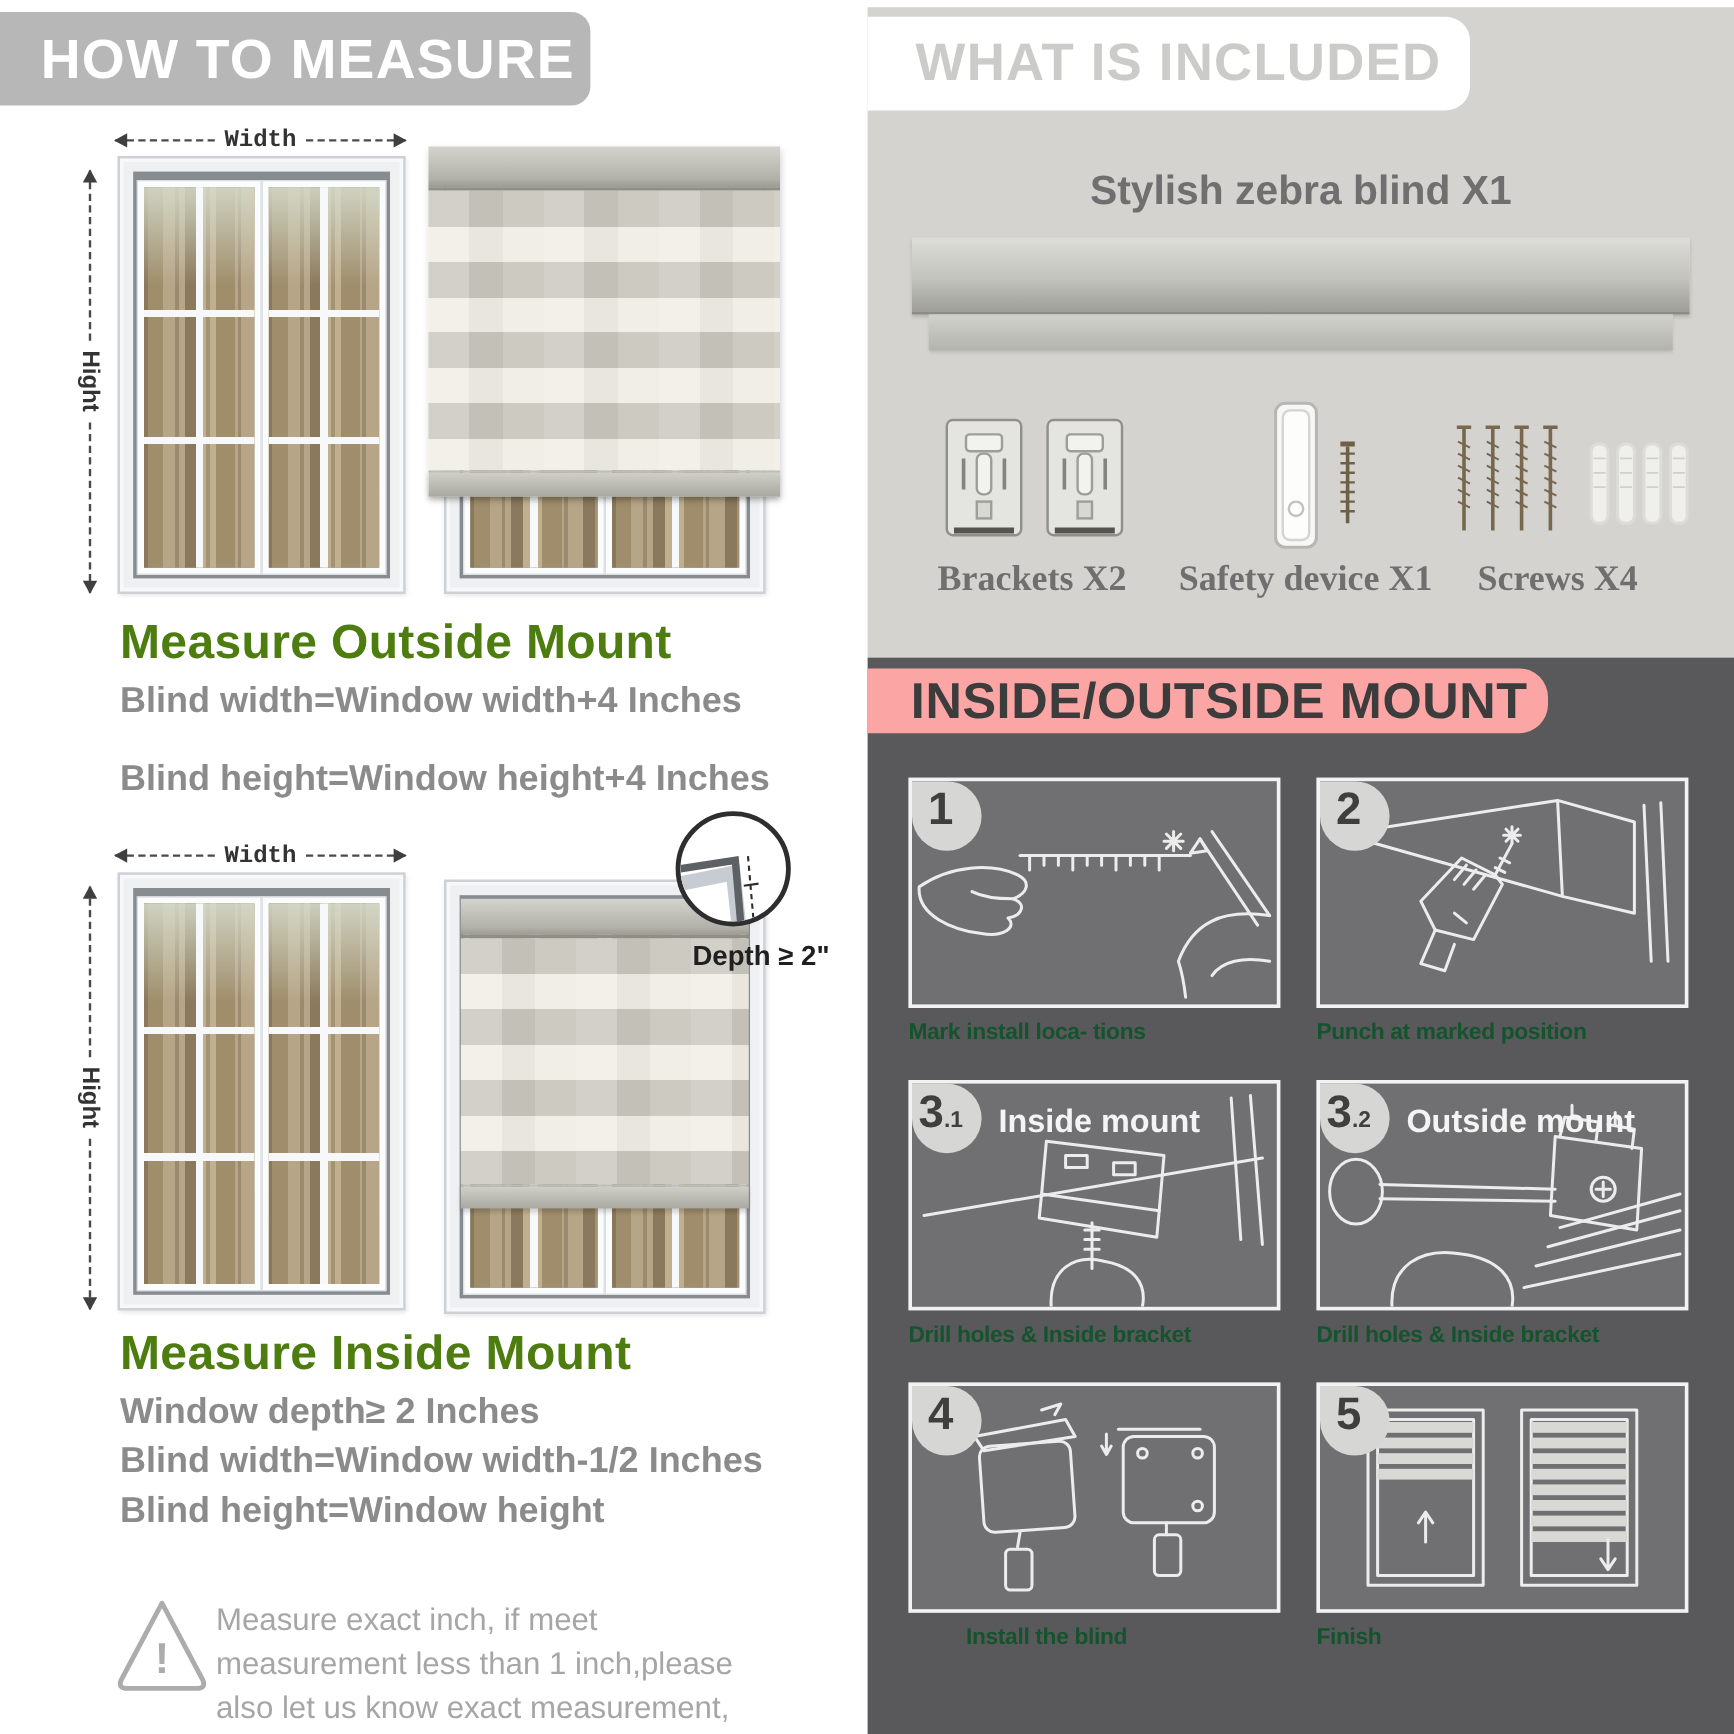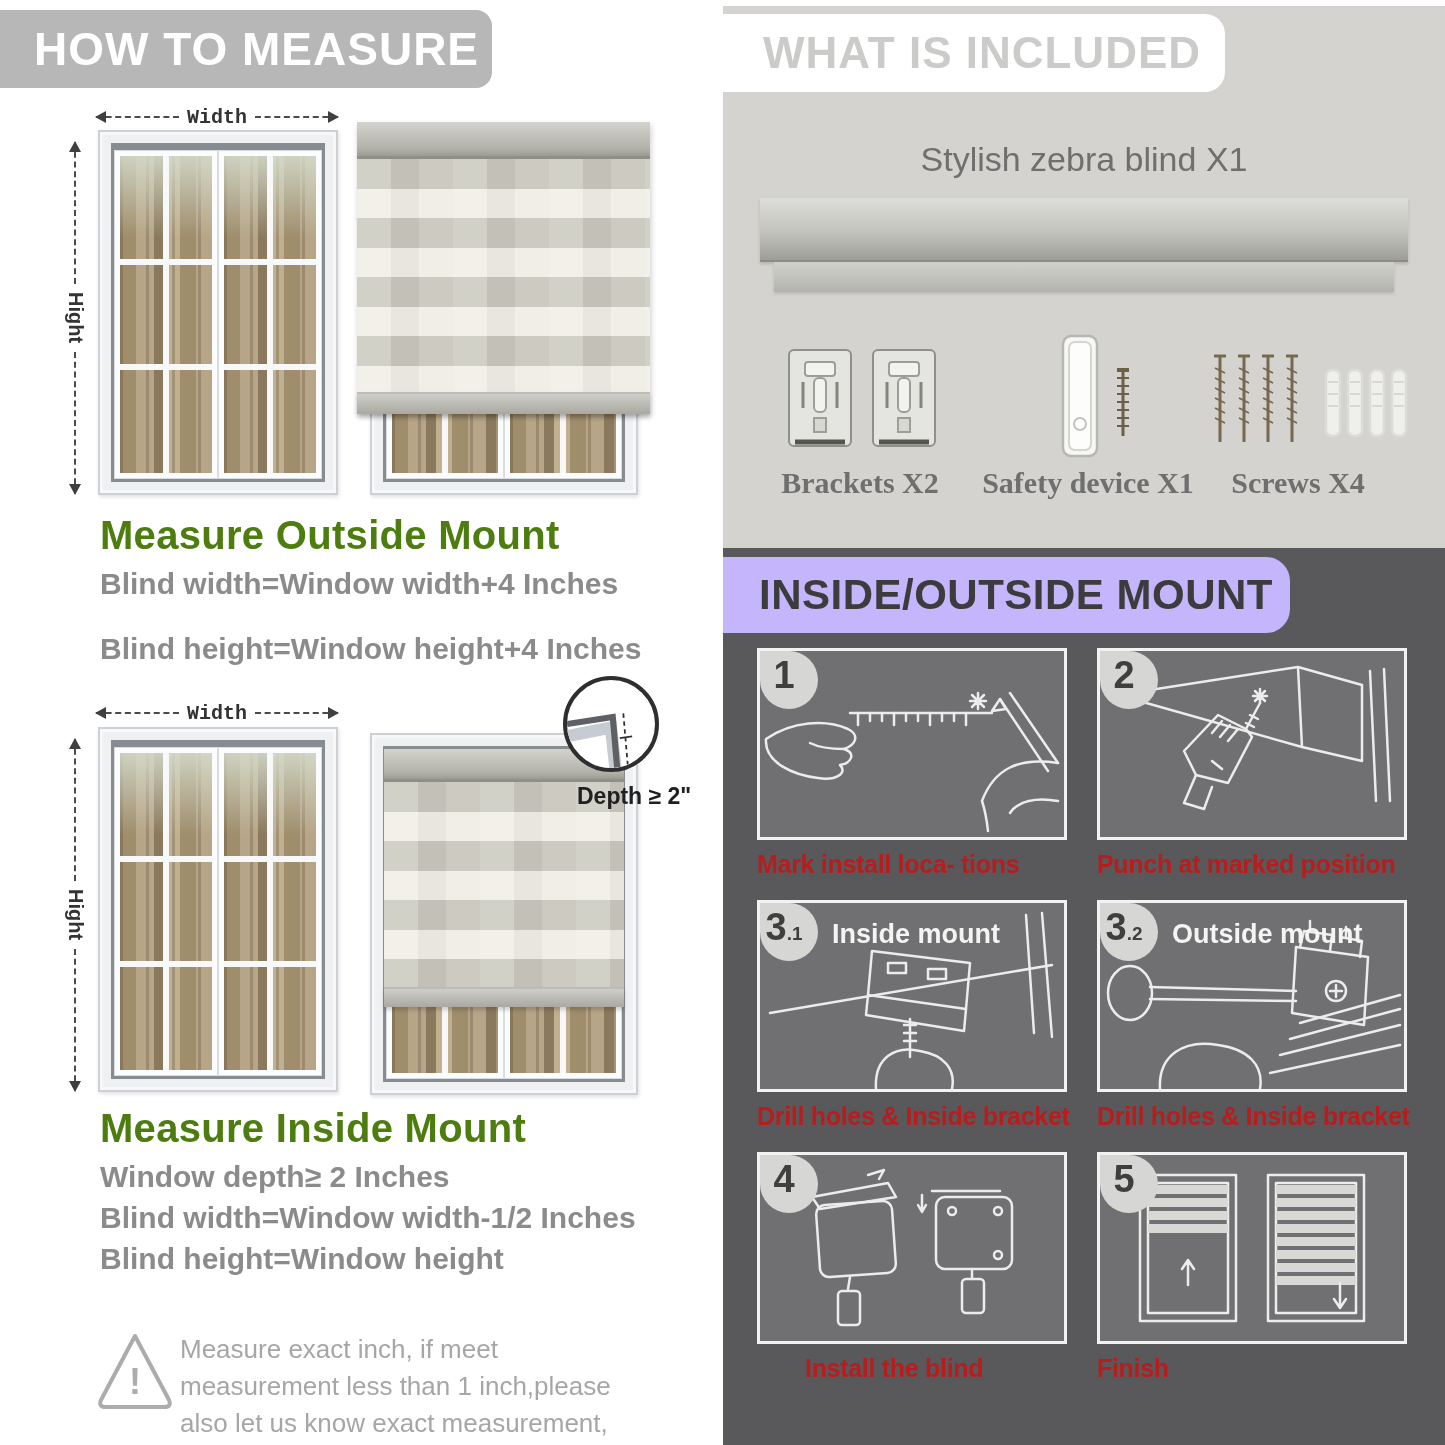--- a/index.html
+++ b/index.html
@@ -9,21 +9,21 @@
 
   
   .hdr-left{left:0;top:10px;width:492px;height:78px;background:#b7b7b7;border-radius:0 16px 16px 0;
             display:flex;align-items:center;padding-left:34px;box-sizing:border-box;}
   .hdr-left span{font-size:46px;font-weight:bold;color:#ffffff;letter-spacing:1px;}
   .graybg{left:723px;top:6px;width:722px;height:542px;background:#d4d3d0;}
   .hdr-included{left:723px;top:14px;width:502px;height:78px;background:#ffffff;border-radius:0 20px 20px 0;
             display:flex;align-items:center;padding-left:40px;box-sizing:border-box;}
   .hdr-included span{font-size:44px;font-weight:bold;color:#cbcbc9;letter-spacing:1px;}
   .darkbg{left:723px;top:548px;width:722px;height:897px;background:#59595b;}
-  .hdr-mount{left:723px;top:557px;width:567px;height:76px;background:#c4b5fd;border-radius:0 24px 24px 0;
+  .hdr-mount{left:723px;top:557px;width:567px;height:54px;background:#fca5a5;border-radius:0 24px 24px 0;
             display:flex;align-items:center;padding-left:36px;box-sizing:border-box;}
   .hdr-mount span{font-size:42px;font-weight:bold;color:#3c3c3c;letter-spacing:0.5px;}
 
   
   .mtitle{font-size:40px;font-weight:bold;color:#4d7c0f;letter-spacing:0.3px;}
   .mline{font-size:30px;font-weight:bold;color:#8b8b8b;}
   .warn-text{font-size:26px;color:#a6a6a6;line-height:37px;width:480px;}
   .depth-label{font-size:23px;font-weight:bold;color:#202020;}
 
   
@@ -65,36 +65,36 @@
       repeating-linear-gradient(180deg, #c9c7bd 0 30px, #f0ede5 30px 59px);}
   .rail{height:20px;background:linear-gradient(180deg,#cfcfc9,#a9a9a1);border-top:2px solid #bdbdb7;
         box-shadow:0 3px 4px rgba(0,0,0,0.18);}
   .blind{box-shadow:1px 3px 6px rgba(0,0,0,0.2);}
 
   
   .magnifier{width:96px;height:96px;border-radius:50%;border:4px solid #2e2e2e;background:#ffffff;
              overflow:hidden;box-sizing:border-box;}
 
   
-  .blind-label{width:722px;text-align:center;font-size:34px;font-weight:normal;color:#6f6f6f;}
+  .blind-label{width:722px;text-align:center;font-size:34px;font-weight:bold;color:#6f6f6f;}
   .headrail-main{background:linear-gradient(180deg,#dddDD9 0%,#c3c3bd 55%,#9e9e98 100%);
                  border-bottom:2px solid #8c8c86;box-shadow:0 2px 3px rgba(0,0,0,0.15);}
   .headrail-low{background:linear-gradient(180deg,#d2d2cc,#b3b3ad);box-shadow:0 2px 3px rgba(0,0,0,0.12);}
   .item-label{text-align:center;font-size:30px;font-weight:bold;color:#6f6f6f;white-space:nowrap;font-family:Liberation Serif, serif;}
 
   
   .panel{position:absolute;left:0;top:0;width:310px;height:192px;background:#707072;border:3px solid #f2f2f2;
          box-sizing:border-box;overflow:hidden;}
   .badge{position:absolute;top:0;left:0;width:58px;height:58px;background:#d6d6d4;
          border-radius:0 100% 100% 100%;display:flex;align-items:center;justify-content:center;
          padding:0 10px 10px 0;box-sizing:border-box;}
   .badge .n{font-size:38px;font-weight:bold;color:#3f3f3f;line-height:1;}
   .badge .sub{font-size:19px;font-weight:bold;color:#3f3f3f;margin-top:14px;}
   .ptitle{position:absolute;left:72px;top:16px;font-size:27px;font-weight:bold;color:#f4f4f4;}
-  .caption{position:absolute;width:345px;font-size:25px;font-weight:bold;color:#b91c1c;letter-spacing:-0.3px;}
+  .caption{position:absolute;width:345px;font-size:19px;font-weight:bold;color:#14532d;letter-spacing:-0.3px;}
   .art{position:absolute;inset:0;width:100%;height:100%;}
   .art *{stroke:#ececec;fill:none;stroke-width:2.5;stroke-linecap:round;stroke-linejoin:round;}
   .art .fillband{fill:#d8d8d4;stroke:none;}
 </style>
 </head>
 <body>
 
 <div class="canvas">
 
   <div class="abs hdr-left">

